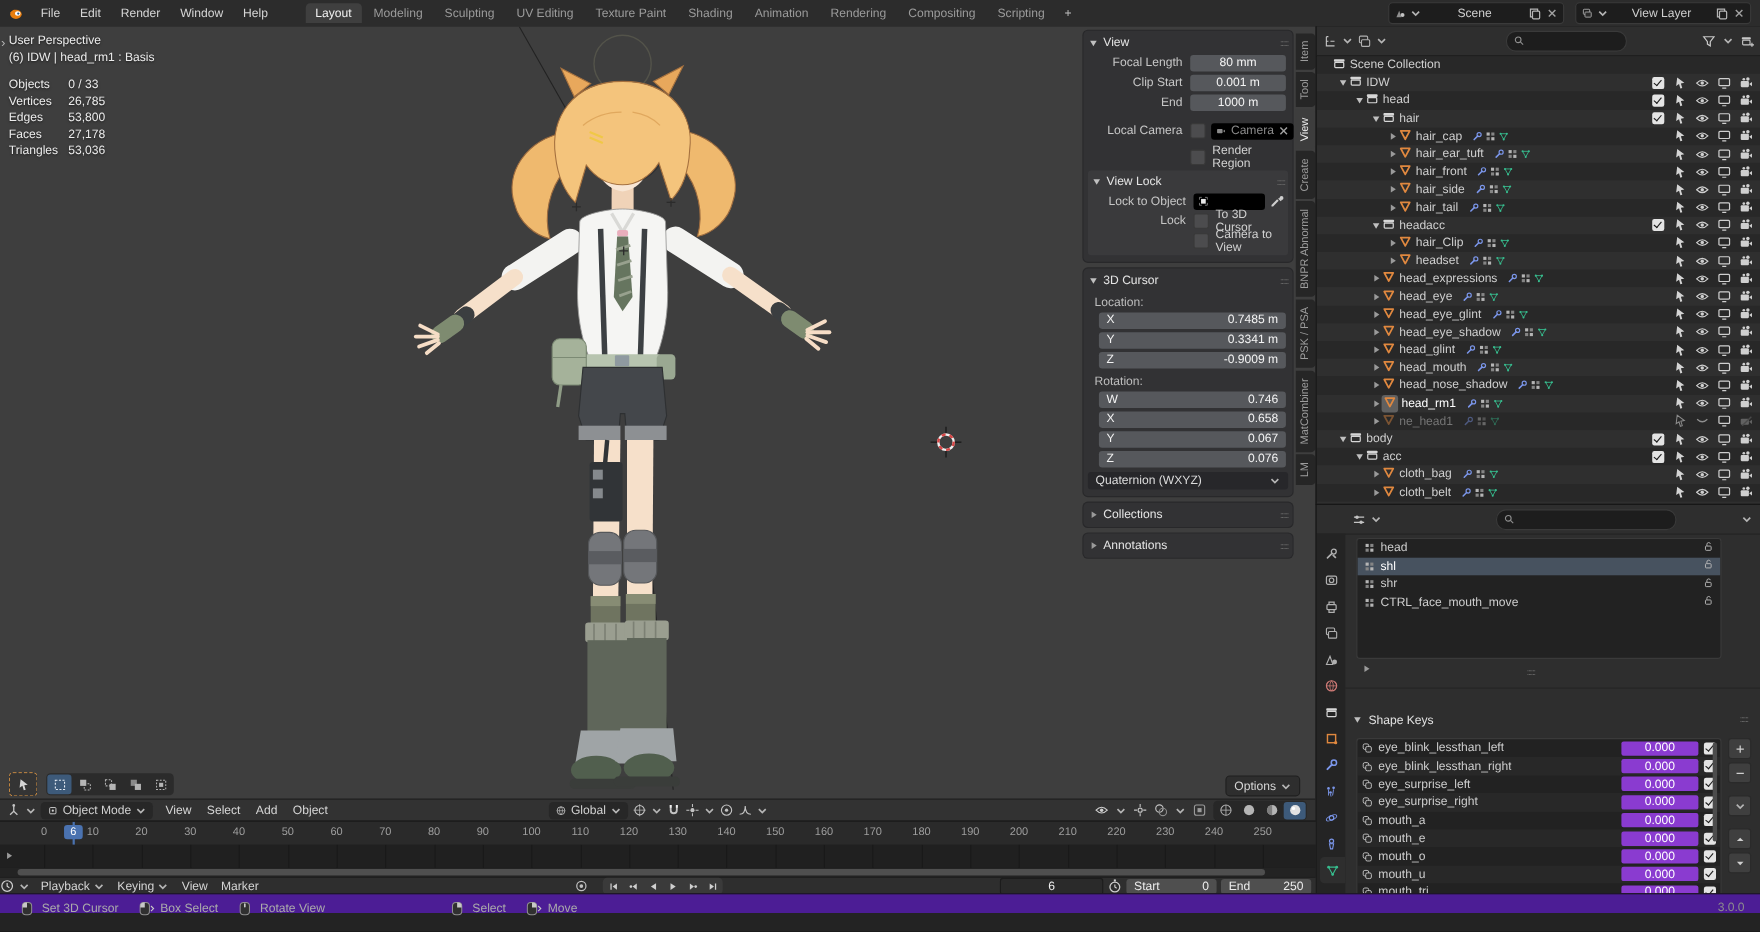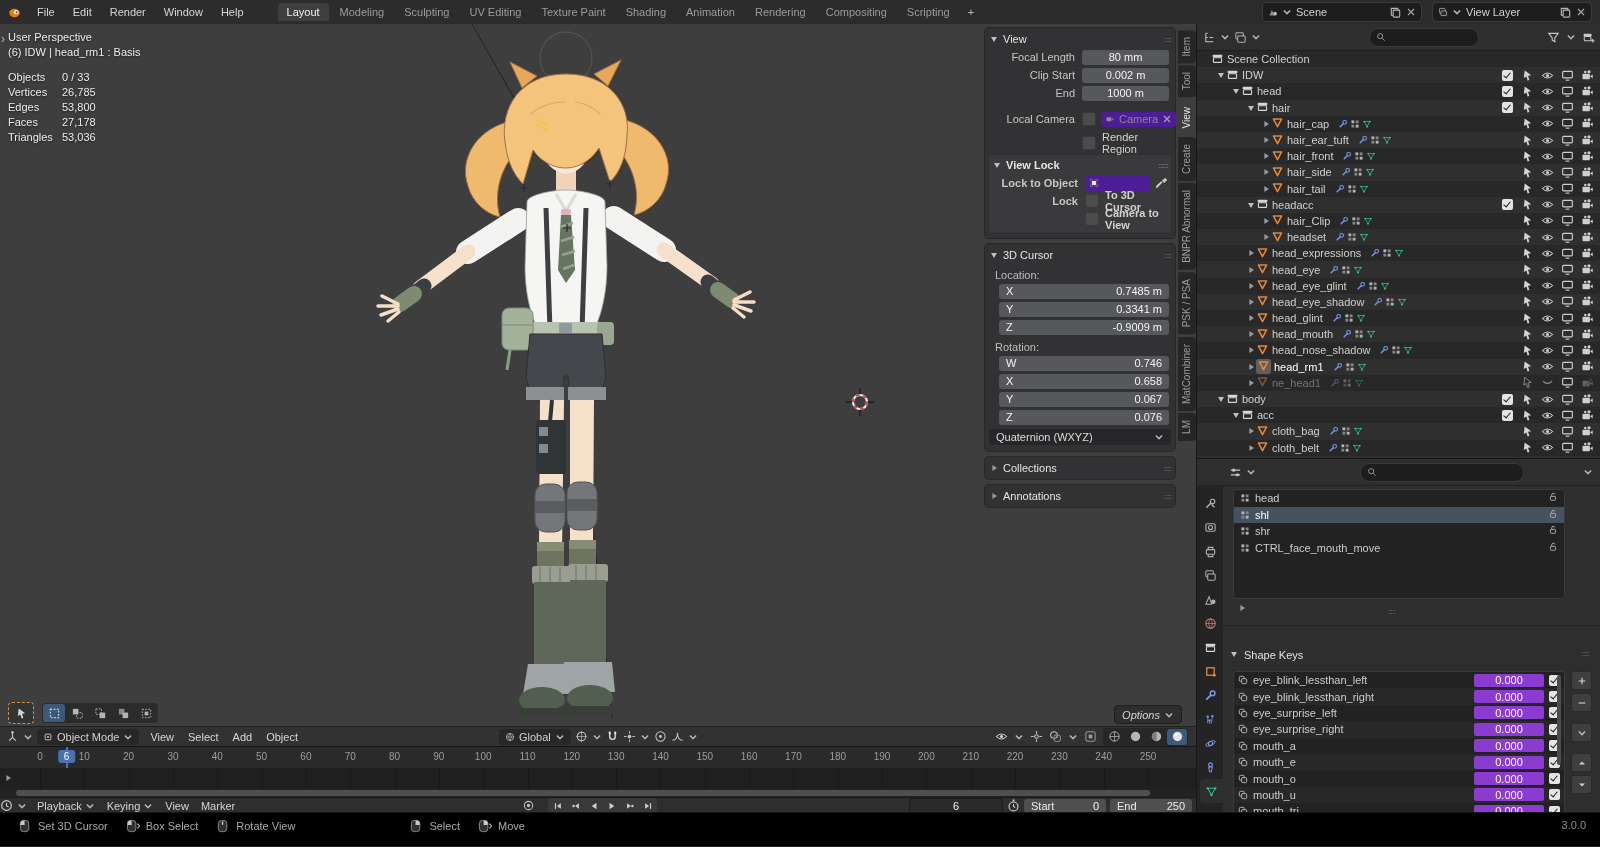--- a/index.html
+++ b/index.html
@@ -17,38 +17,38 @@
   .logo{margin:0 8px 0 8px;}
   .menus{display:flex;gap:2px;}
   .menu-item{padding:3px 8px;border-radius:3px;color:#d6d6d6;}
   .wtabs{display:flex;margin-left:26px;gap:2px;align-items:center;}
   .wtab{padding:3px 9px;border-radius:4px 4px 0 0;color:#9b9b9b;}
   .wtab.active{background:#3f3f3f;color:#f1f1f1;}
   .wtab-plus{color:#bdbdbd;padding:2px 7px;}
   .tb-right{margin-left:auto;display:flex;gap:10px;margin-right:8px;}
   .tb-field{display:flex;align-items:center;gap:4px;background:#1d1d1d;border:1px solid #3a3a3a;
             border-radius:4px;height:18px;padding:0 5px;width:148px;}
-  .tb-field .lbl{flex:1;color:#cfcfcf;}
+  .tb-field .lbl{flex:1;color:#cfcfcf;text-align:center;}
 
   
   .viewport{left:0;top:24px;width:1196px;height:722px;background:#3e3e3e;overflow:hidden;}
   .scene3d{position:absolute;left:0;top:0;pointer-events:none;}
   .overlay{left:8px;top:6px;line-height:15px;color:#ececec;text-shadow:0 1px 2px rgba(0,0,0,.55);}
   .ov-stats{margin-top:10px;}
   .ov-row{display:flex;}
   .ov-l{width:54px;}
   .tb-expand{left:1px;top:8px;color:#b5b5b5;font-size:12px;}
   .vp-tools{left:8px;bottom:22px;display:flex;align-items:center;gap:8px;}
   .tool-btn{width:24px;height:20px;border:1px dashed #d29043;border-radius:4px;background:rgba(40,40,40,.45);
             display:flex;align-items:center;justify-content:center;}
   .selgrp{display:flex;gap:1px;background:#2b2b2b;border-radius:4px;padding:1px;}
   .selgrp .sbtn{width:22px;height:18px;display:flex;align-items:center;justify-content:center;border-radius:3px;}
   .selgrp .sbtn.active{background:#3d5a7a;}
   .options-btn{right:14px;bottom:22px;height:17px;background:#2e2e2e;border:1px solid #1f1f1f;border-radius:4px;
-               display:flex;align-items:center;gap:4px;padding:0 7px;color:#d6d6d6;font-style:italic;}
+               display:flex;align-items:center;gap:4px;padding:0 7px;color:#d6d6d6;}
   .vp-header{left:0;bottom:0;width:1196px;height:20px;background:#323232;border-top:1px solid #1f1f1f;
              display:flex;align-items:center;gap:4px;padding-left:6px;box-sizing:border-box;}
   .vph-dd{display:flex;align-items:center;gap:4px;background:#272727;border-radius:4px;height:16px;padding:0 6px;}
   .vph-menu{padding:0 7px;color:#d6d6d6;}
   .vph-right{margin-left:auto;display:flex;align-items:center;gap:6px;margin-right:8px;}
   .shadegrp{display:flex;gap:1px;background:#272727;border-radius:4px;padding:1px;}
   .shadegrp .sbtn{width:20px;height:16px;display:flex;align-items:center;justify-content:center;border-radius:3px;}
   .shadegrp .sbtn.active{background:#3d5a7a;}
 
   
@@ -56,23 +56,23 @@
   .panel{background:#323234;border-radius:4px;padding:3px 4px 6px 4px;box-shadow:0 0 0 1px #28282a;}
   .p-head{display:flex;align-items:center;gap:4px;height:16px;color:#e4e4e4;}
   .p-head .grip{margin-left:auto;color:#6e6e6e;font-size:8px;letter-spacing:-1px;}
   .np-row{display:flex;align-items:center;height:16px;margin-top:2px;}
   .np-label{width:86px;text-align:right;padding-right:7px;color:#c6c6c6;flex:none;}
   .np-field{flex:1;background:#56585c;border-radius:3px;height:15px;display:flex;align-items:center;
             justify-content:center;color:#f4f4f4;margin-right:2px;}
   .np-slider{flex:1;background:#56585c;border-radius:3px;height:15px;display:flex;align-items:center;
              justify-content:space-between;padding:0 7px;color:#f4f4f4;margin:0 2px 0 10px;}
   .cbd{width:12px;height:12px;background:#4c4c4e;border:1px solid #393939;border-radius:2px;flex:none;}
-  .darkfield{flex:1;background:#4c1d95;border-radius:3px;height:15px;display:flex;align-items:center;
+  .darkfield{flex:1;background:#000000;border-radius:3px;height:15px;display:flex;align-items:center;
              gap:4px;padding:0 4px;color:#8a8a8a;margin-right:2px;}
-  .subpanel{background:#3a3a3c;border-radius:3px;margin-top:4px;padding:2px 3px 5px 3px;font-weight:bold;}
+  .subpanel{background:#3a3a3c;border-radius:3px;margin-top:4px;padding:2px 3px 5px 3px;}
   .np-sec{color:#bdbdbd;margin:6px 0 2px 6px;}
   .np-dd{background:#27272a;border-radius:3px;height:16px;display:flex;align-items:center;
          justify-content:space-between;padding:0 7px;color:#dcdcdc;margin-top:4px;}
   .panel.collapsed{padding-bottom:3px;}
 
   
   .ntabs{left:1178px;top:6px;width:18px;display:flex;flex-direction:column;gap:2px;}
   .ntab{writing-mode:vertical-rl;transform:rotate(180deg);background:#262626;color:#9d9d9d;
         border-radius:4px 0 0 4px;padding:7px 2px;font-size:10px;text-align:center;line-height:14px;}
   .ntab.active{background:#3d3d3d;color:#ededed;}
@@ -151,21 +151,21 @@
   .transport{position:absolute;left:548px;display:flex;gap:1px;background:#3a3a3a;border-radius:4px;padding:1px;}
   .tbtn{width:17px;height:13px;display:flex;align-items:center;justify-content:center;border-radius:3px;}
   .rec{position:absolute;left:522px;top:1px;}
   .tl-fields{position:absolute;right:4px;display:flex;gap:4px;align-items:center;}
   .framefield{width:92px;height:14px;background:#2a2a2a;border:1px solid #1c1c1c;border-radius:3px;
               display:flex;align-items:center;justify-content:center;color:#f0f0f0;}
   .sefield{width:68px;height:14px;background:#4f4f4f;border-radius:3px;display:flex;align-items:center;
            justify-content:space-between;padding:0 7px;color:#ececec;}
 
   
-  .statusbar{left:0;top:812px;width:1600px;height:34px;background:#000000;border-top:1px solid #161616;
+  .statusbar{left:0;top:812px;width:1600px;height:18px;background:#4c1d95;border-top:1px solid #161616;
              display:flex;align-items:flex-start;padding-top:6px;box-sizing:border-box;color:#ababab;}
   .hint{display:flex;align-items:center;gap:5px;margin-left:18px;}
   .hint .ic svg{width:15px;height:14px;}
   .sb-gap{width:96px;}
   .version{margin-left:auto;margin-right:14px;color:#8d8d8d;}
 </style>
 </head>
 <body>
 
 <div class="app">
@@ -650,21 +650,21 @@
             </span>
             <span>View</span>
             <span class="grip">::::::</span>
           </div>
           <div class="np-row">
             <span class="np-label">Focal Length</span>
             <div class="np-field">80 mm</div>
           </div>
           <div class="np-row">
             <span class="np-label">Clip Start</span>
-            <div class="np-field">0.002 m</div>
+            <div class="np-field">0.001 m</div>
           </div>
           <div class="np-row">
             <span class="np-label">End</span>
             <div class="np-field">1000 m</div>
           </div>
           <div class="np-row" style="margin-top: 10px;">
             <span class="np-label">Local Camera</span>
             <span class="cbd" style="margin-right: 5px;"></span>
             <div class="darkfield">
               <span class="ic s10">

